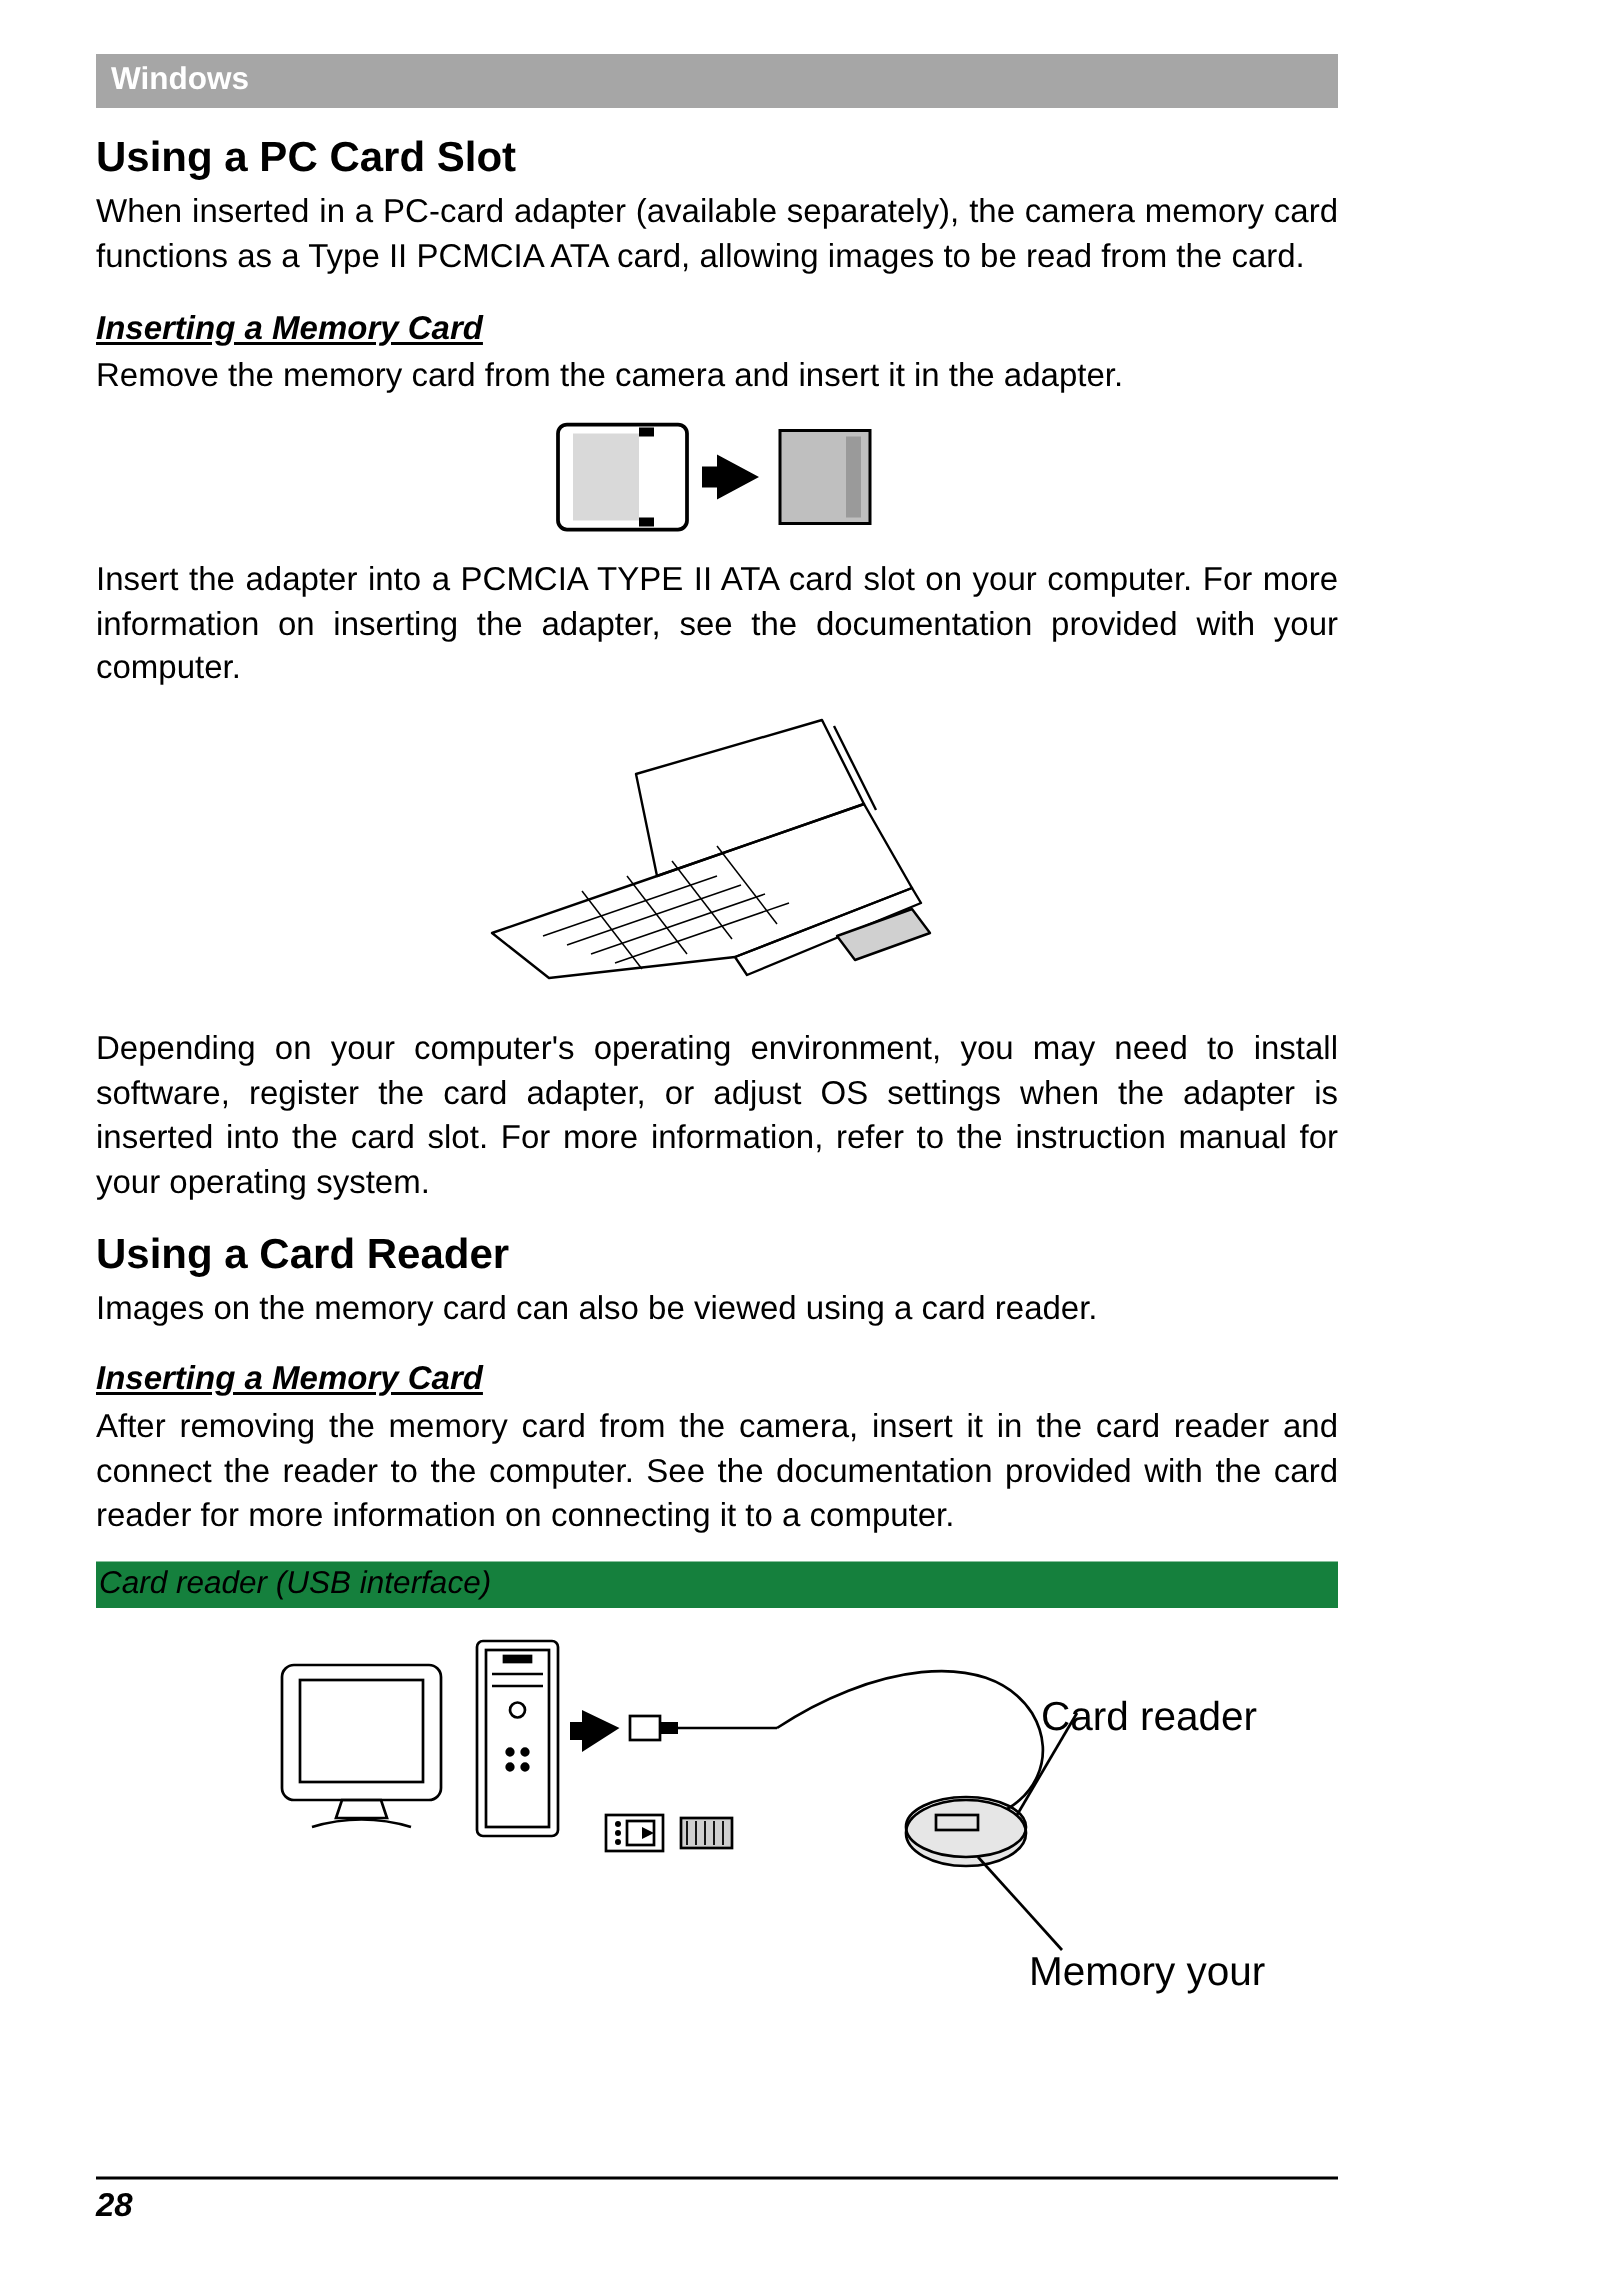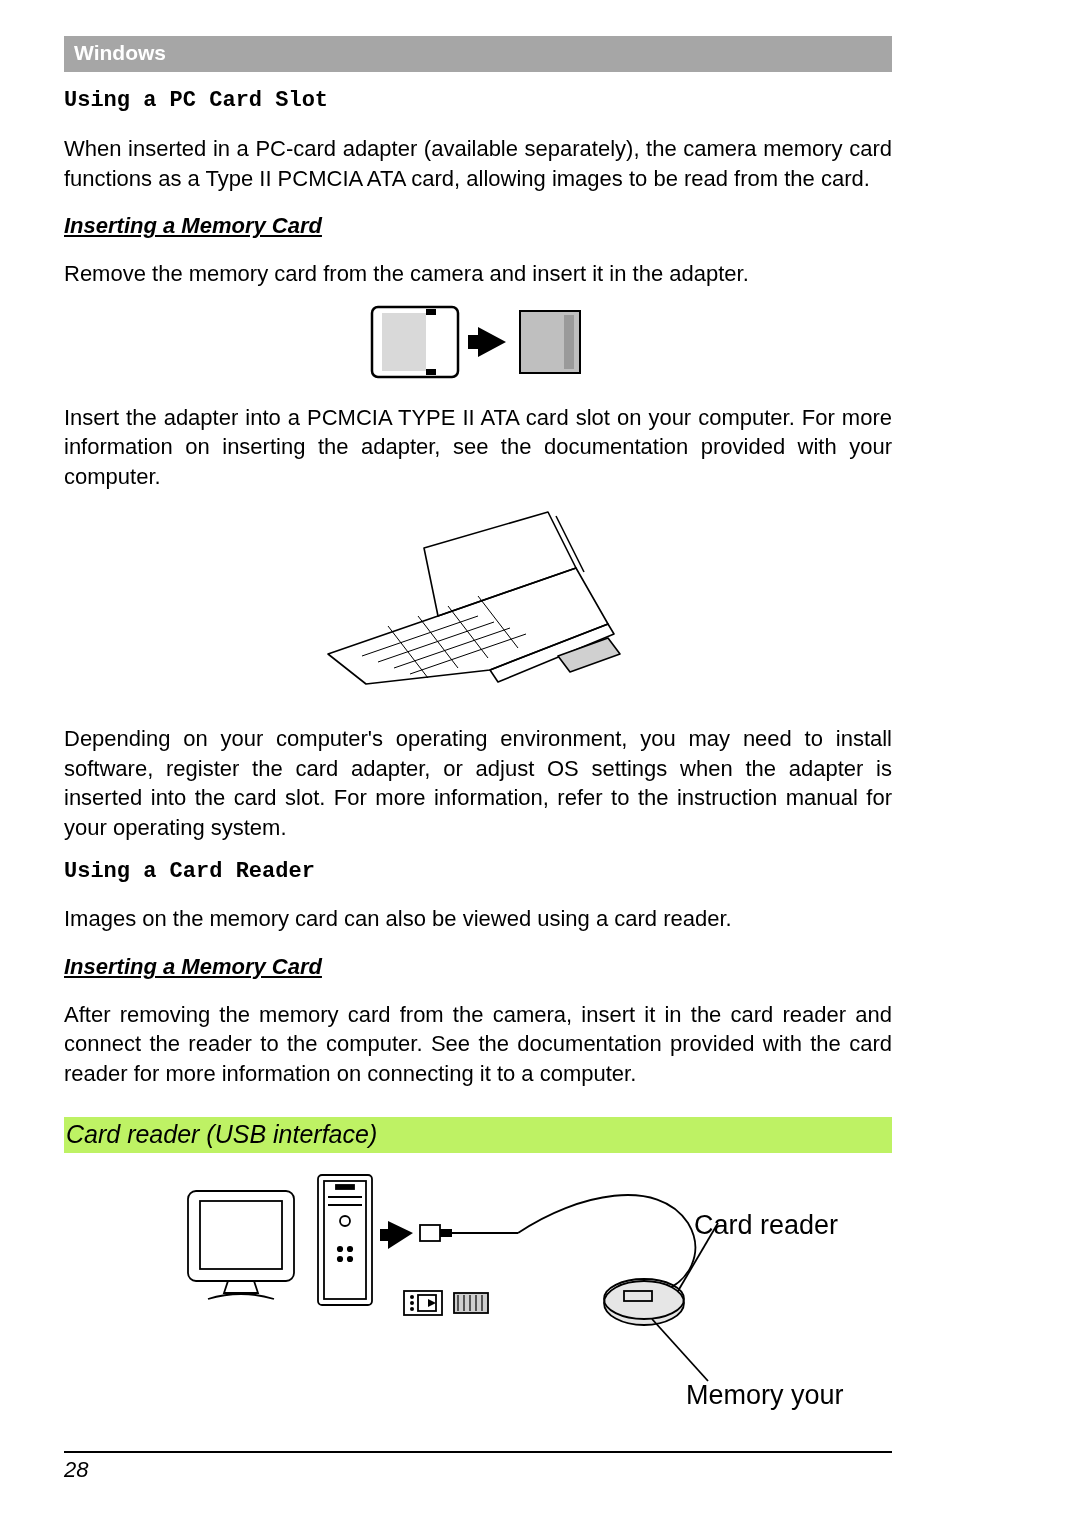--- a/index.html
+++ b/index.html
@@ -14,50 +14,49 @@
     position:relative;
   }
   .header-bar{
     background:#a6a6a6;
     color:#fff;
     padding:3px 10px 5px 10px;
     font-weight:700;
     font-size:21px;
   }
   h2.section{
-    font-size:22px;
+    font-size:28px;
     font-weight:700;
     margin:14px 0 0 0;
-    font-family:Liberation Mono, monospace;
   }
-  .body-text{margin:18px 0 0 0;text-align:justify;}
+  .body-text{margin:2px 0 0 0;text-align:justify;}
   h3.sub{
     font-size:22px;
     font-weight:700;
     font-style:italic;
     margin:18px 0 0 0;
     text-decoration:underline;
   }
   .shade-caption{
-    background:#bef264;
+    background:#15803d;
     font-style:italic;
-    font-size:25px;
+    font-size:21px;
     padding:1px 2px 2px 2px;
-    margin-top:28px;
+    margin-top:16px;
   }
   .fig{
     display:flex;justify-content:center;margin:14px 0 10px 0;
   }
   .fig svg{display:block;}
   .footer{
     position:absolute;
     left:64px;right:64px;bottom:44px;
   }
   .footer-line{border-top:2.5px solid #000;height:0;}
-  .pnum{font-style:italic;font-size:22px;margin-top:2px;}
+  .pnum{font-style:italic;font-size:22px;margin-top:2px;font-weight:bold;}
   .callout{position:absolute;font-size:27px;}
 </style>
 </head>
 <body>
 
 <div class="page">
 
   <div class="header-bar">Windows</div>
 
   <h2 class="section">Using a PC Card Slot</h2>

